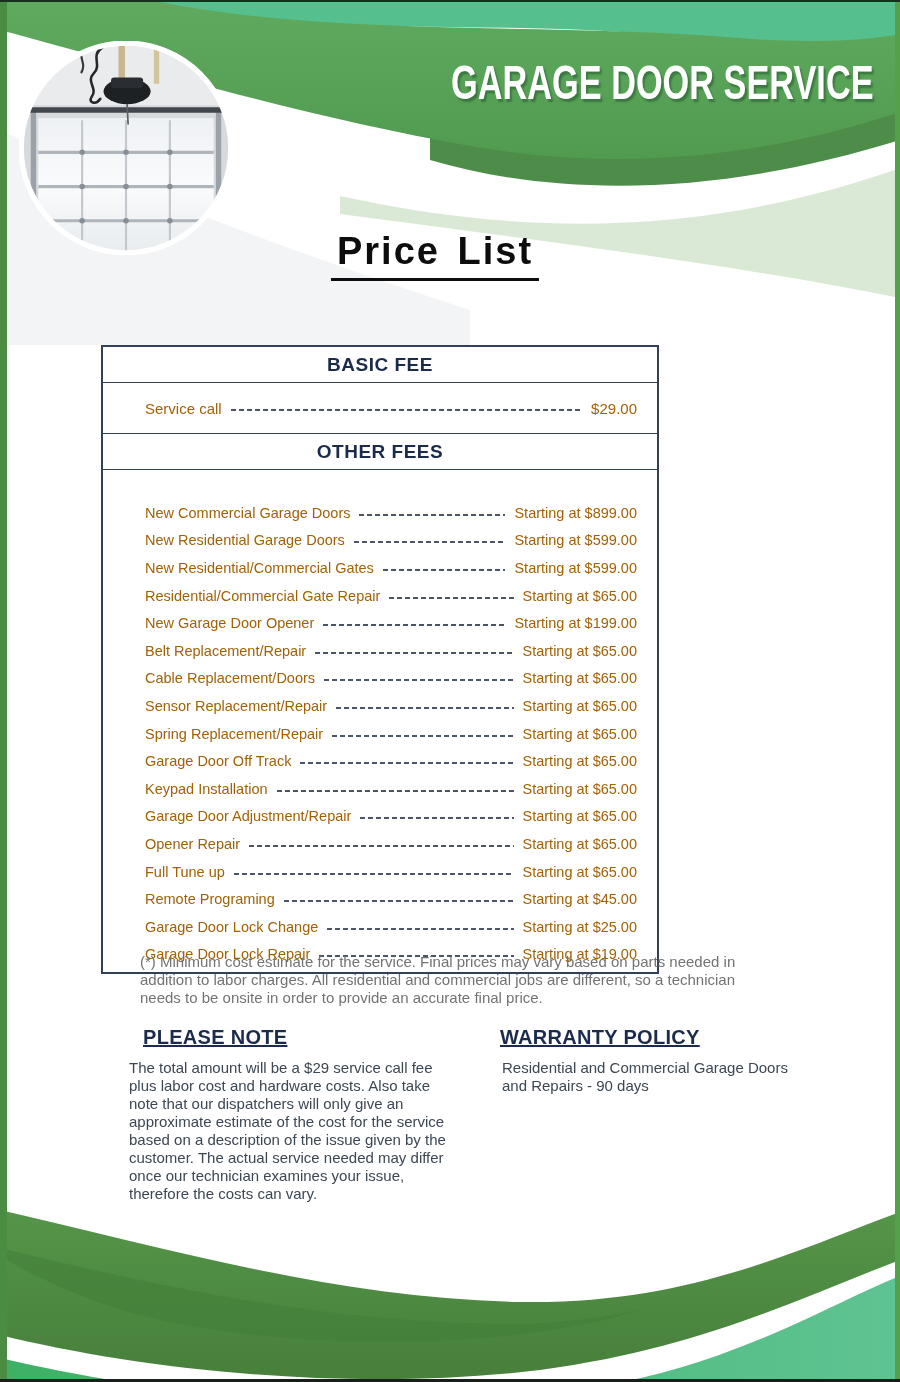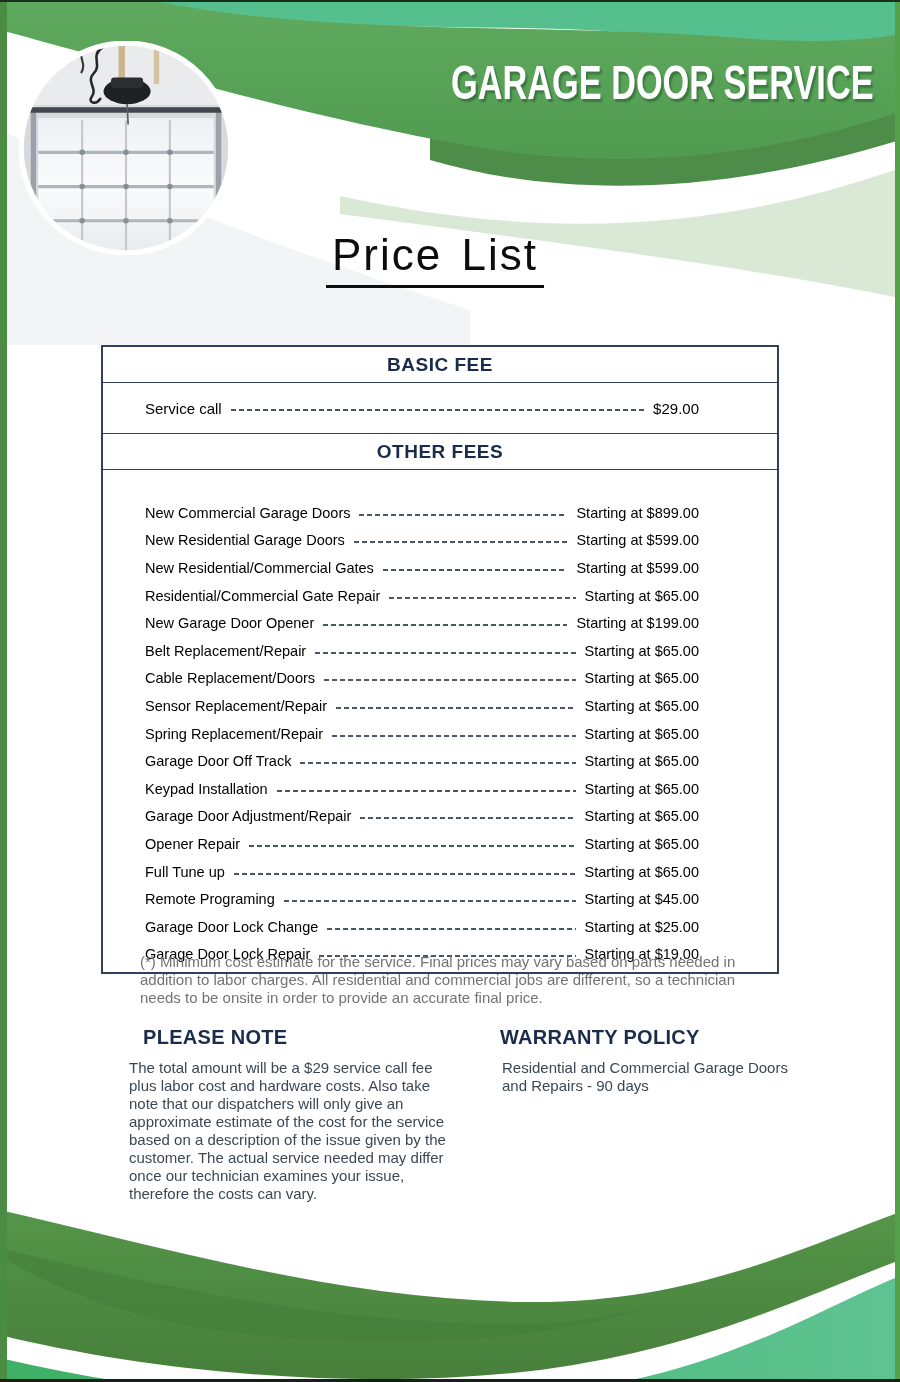--- a/index.html
+++ b/index.html
@@ -18,56 +18,56 @@
   .header-art{position:absolute;left:0;top:0;z-index:1;}
   .photo{position:absolute;left:19px;top:41px;z-index:3;}
   .brand{
     position:absolute;top:54px;right:26px;z-index:4;
     font-size:49px;font-weight:bold;color:#ffffff;white-space:nowrap;
     letter-spacing:0px;transform:scaleX(0.70);transform-origin:right top;
     text-shadow:3px 3px 2px rgba(27,72,39,.45);
   }
   .page-title{
     position:absolute;top:230px;left:435px;transform:translateX(-50%);z-index:4;
-    font-size:44px;font-weight:normal;color:#0d0d0d;letter-spacing:2px;word-spacing:5px;
+    font-size:38px;font-weight:bold;color:#0d0d0d;letter-spacing:2px;word-spacing:5px;
     border-bottom:3px solid #0d0d0d;padding:0 6px 5px 6px;white-space:nowrap;
   }
   
   .fee-table{
-    position:absolute;left:101px;top:345px;width:678px;z-index:4;
+    position:absolute;left:101px;top:345px;width:558px;z-index:4;
     border:2px solid #32405c;box-sizing:border-box;background:#fff;
     color:#3c4856;
   }
   .thead{
     height:35px;line-height:35px;text-align:center;
     font-size:19px;font-weight:bold;color:#1b2b4c;letter-spacing:.5px;
   }
   .thead.basic{border-bottom:1px solid #32405c;}
   .thead.other{border-top:1px solid #32405c;border-bottom:1px solid #32405c;}
   .fee-row{
     display:flex;align-items:center;
-    padding:0 78px 0 42px;font-size:14.5px;color:#000000;
+    padding:0 20px 0 42px;font-size:14.5px;color:#a16207;
   }
   .fee-row.tall{height:50px;font-size:15px;}
   .rows .fee-row{height:27.6px;}
   .rows{padding:2px 0 4px 0;margin-top:27px;}
   .fee-label{white-space:nowrap;}
   .fee-price{white-space:nowrap;}
   .leader{
     flex:1;height:2px;margin:0 9px;position:relative;top:2px;
     background:repeating-linear-gradient(90deg,#4b5568 0 5px,transparent 5px 8px);
     min-width:20px;
   }
   
   .footnote{
     position:absolute;left:140px;top:953px;width:612px;z-index:4;
     font-size:15px;line-height:18px;color:#737373;
   }
   .col-head{
-    position:absolute;z-index:4;font-size:20px;font-weight:bold;color:#1b2b4c;letter-spacing:.3px;
+    position:absolute;z-index:4;font-size:20px;font-weight:bold;color:#1b2b4c;letter-spacing:.3px;text-decoration:underline;
   }
   .col-head.note{left:143px;top:1026px;}
   .col-head.warranty{left:500px;top:1026px;}
   .col-body{
     position:absolute;z-index:4;font-size:15px;line-height:18px;color:#3c4754;
   }
   .col-body.note{left:129px;top:1059px;width:322px;}
   .col-body.warranty{left:502px;top:1059px;width:300px;}
   
   .footer-art{position:absolute;left:0;top:1152px;z-index:2;}

